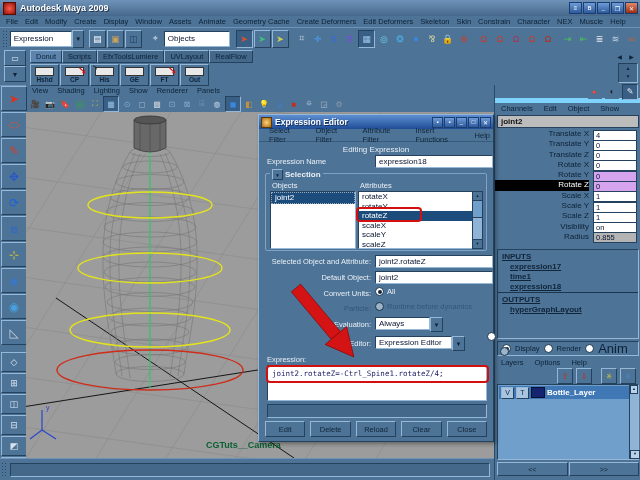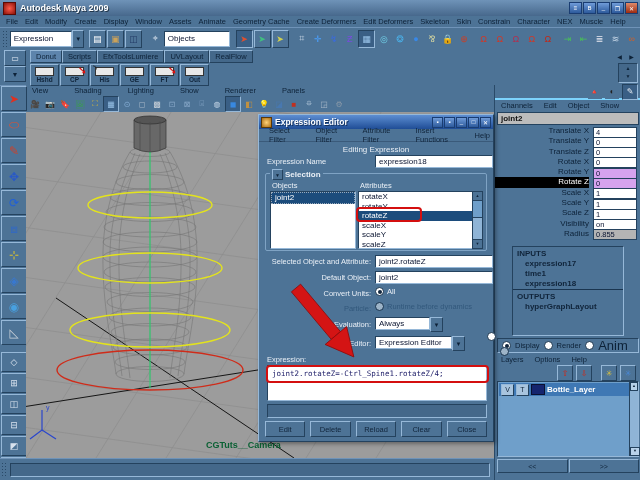--- a/index.html
+++ b/index.html
@@ -273,21 +273,21 @@
       </div>
     <div class="btn raised tool24" style="height:18px;">
         <span style="color:#90e0a0;font-size:9px;">∿</span>
       </div>
     <div class="btn raised tool24" style="height:18px;"></div>
 
   </div>
 
   <div class="abs" style="left:26px;top:85px;width:468px;height:373px;">
 
-    <div style="height:11px;display:flex;gap:22px;padding-left:4px;align-items:center;">
+    <div style="height:11px;display:flex;gap:5px;padding-left:4px;align-items:center;">
       <span class="menu-item">View</span>
       <span class="menu-item">Shading</span>
       <span class="menu-item">Lighting</span>
       <span class="menu-item">Show</span>
       <span class="menu-item">Renderer</span>
       <span class="menu-item">Panels</span>
     </div>
 
     <div style="height:16px;display:flex;align-items:center;padding-left:2px;">
       <div class="icon14 btn">
@@ -444,21 +444,21 @@
           <span style="color:#d84828;font-size:7px;">🔺</span>
         </div>
       <div class="icon14 btn">
           <span style="color:#222;font-size:8px;">◐</span>
         </div>
       <div class="icon14 btn sunken" style="background:#3a5f85;">
           <span style="color:#e0e8f0;font-size:8px;">✎</span>
         </div>
     </div>
 
-    <div style="height:11px;display:flex;gap:7px;padding-left:4px;align-items:center;border-top:2px solid #7dd3fc;">
+    <div style="height:11px;display:flex;gap:7px;padding-left:4px;align-items:center;border-top:5px solid #7dd3fc;">
       <span class="menu-item">Channels</span>
       <span class="menu-item">Edit</span>
       <span class="menu-item">Object</span>
       <span class="menu-item">Show</span>
     </div>
 
     <div style="margin:1px 2px;height:11px;background:#bcbcbc;border:1px solid #24425e;font-size:8px;font-weight:bold;line-height:11px;padding-left:3px;color:#111;">joint2</div>
 
     <div style="position:relative;height:118px;">
       <div style="position:relative;height:10.3px;">
@@ -500,21 +500,21 @@
       <div style="position:relative;height:10.3px;">
           <div class="chan-lbl lbl-r" style="width:94px;">Visibility</div>
           <div class="chan-val" style="top:0.5px;">on</div>
         </div>
       <div style="position:relative;height:10.3px;">
           <div class="chan-lbl lbl-r" style="width:94px;">Radius</div>
           <div class="chan-val" style="top:0.5px;background:#b4b4b4;">0.855</div>
         </div>
     </div>
 
-    <div class="sunken" style="margin:2px 17px;height:88px;font-size:8px;font-weight:bold;color:#10243a;overflow:hidden;">
+    <div class="sunken" style="margin:2px 2px;height:88px;font-size:8px;font-weight:bold;color:#10243a;overflow:hidden;text-decoration:underline;">
       <div style="padding:2px 0 0 4px;">INPUTS</div>
       <div style="padding:1px 0 0 12px;">expression17</div>
       <div style="padding:1px 0 0 12px;">time1</div>
       <div style="padding:1px 0 1px 12px;border-bottom:1px solid #1a3550;">expression18</div>
       <div style="padding:2px 0 0 4px;">OUTPUTS</div>
       <div style="padding:1px 0 0 12px;">hyperGraphLayout</div>
     </div>
 
     <div class="sunken" style="margin:1px 2px;height:13px;display:flex;align-items:center;gap:4px;padding-left:4px;">
       <span class="radio on"></span>

